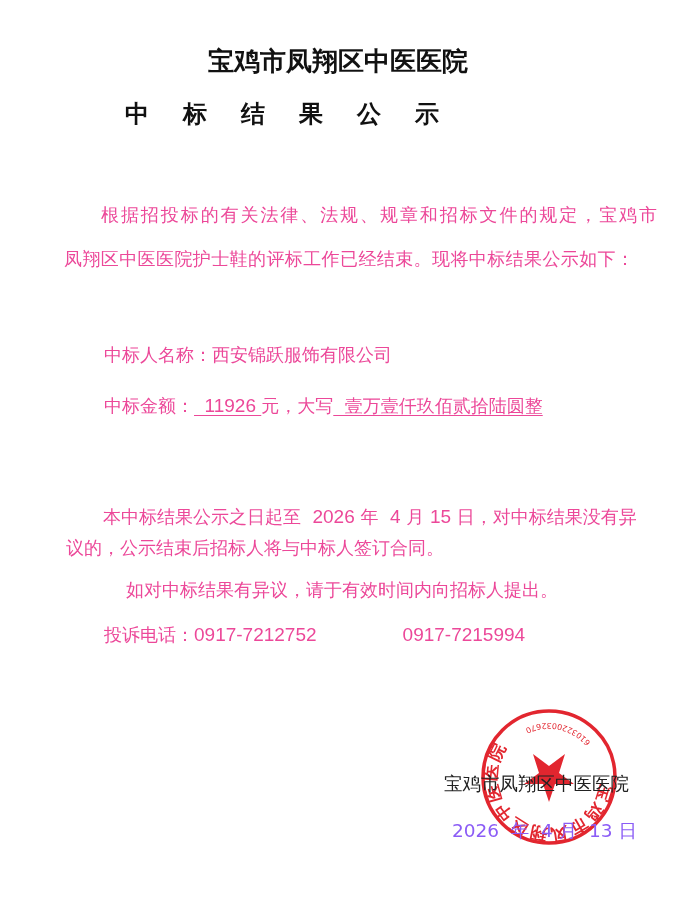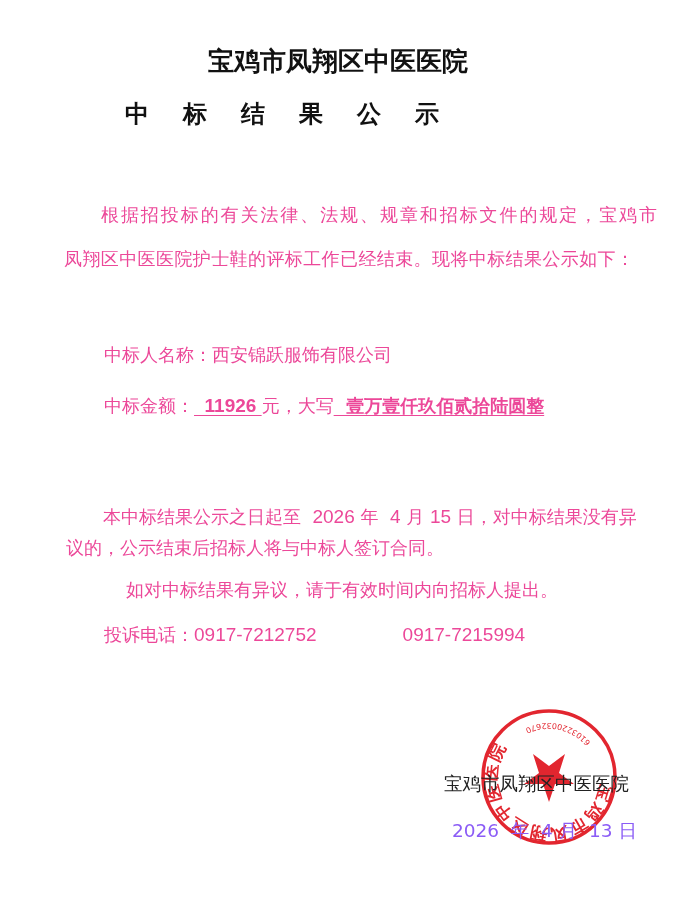--- a/index.html
+++ b/index.html
@@ -43,21 +43,21 @@
 
     .body-text {
       font-size: 18px;
       color: #ec4899;
     }
     .p1-l1 { left: 101px; top: 203px; width: 556px; text-align-last: justify; text-align: justify; }
     .p1-l2 { left: 64px;  top: 247px; width: 570px; text-align-last: justify; text-align: justify; }
 
     .winner   { left: 104px; top: 343px; }
     .amount   { left: 104px; top: 394px; }
-    .u-line   { text-decoration: underline; text-underline-offset: 3px; text-decoration-thickness: 1px; font-weight: bold; }
+    .u-line   { text-decoration: underline; text-underline-offset: 3px; text-decoration-thickness: 1px; }
     .num      { font-family: "Liberation Sans", "DejaVu Sans", sans-serif; font-size: 19px; }
 
     .p3-l1 { left: 103px; top: 485px; margin-top: 20px; }
     .p3-l2 { left: 66px;  top: 536px; }
     .p4    { left: 104px; top: 578px; margin-left: 22px; }
     .phone { left: 104px; top: 623px; }
     .phone .num2 { display: inline-block; margin-left: 86px; }
 
     .stamp {
       position: absolute;

